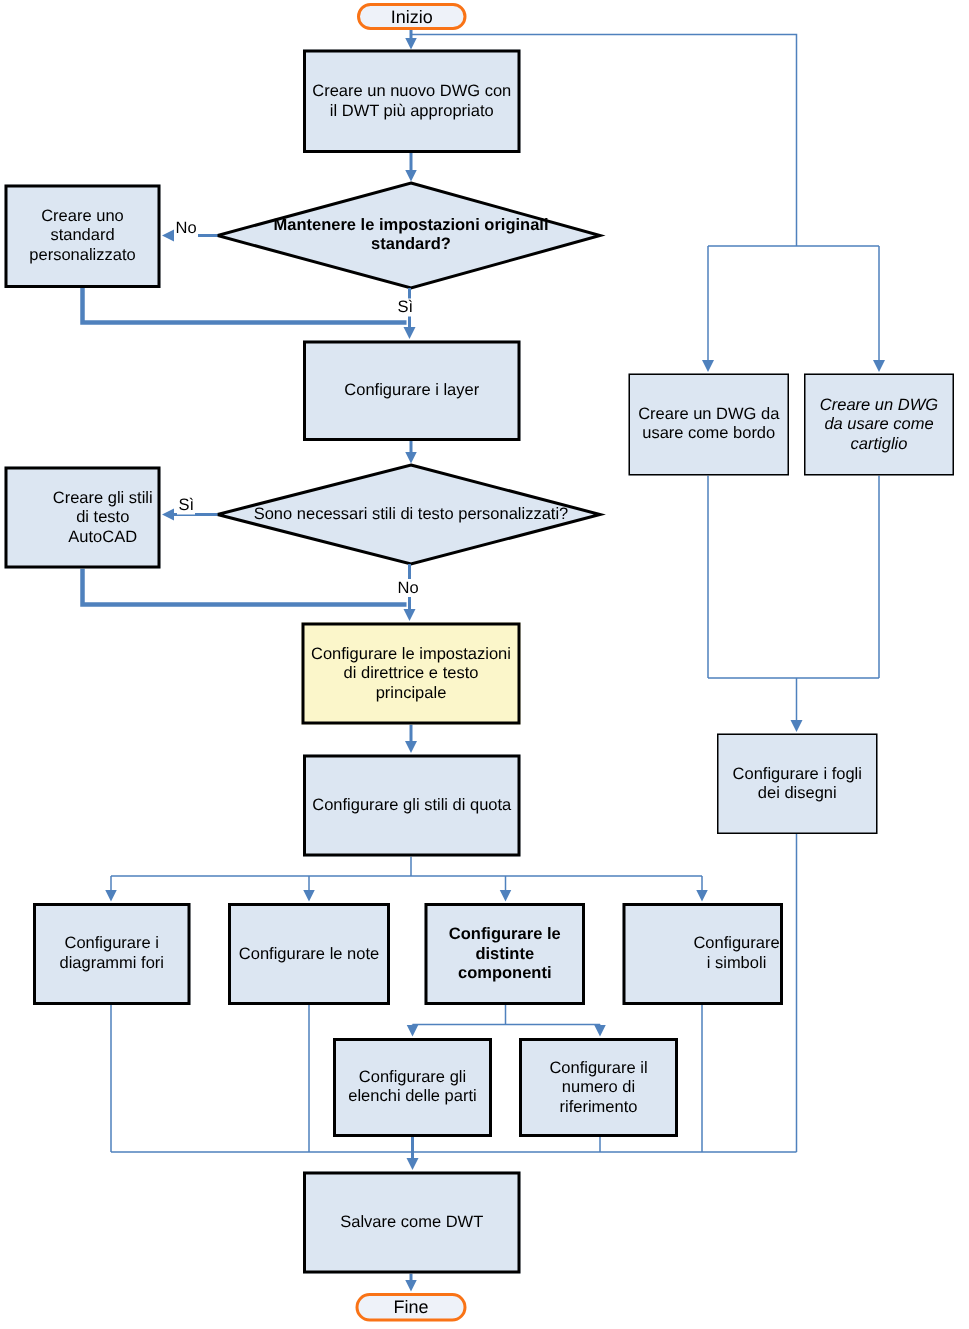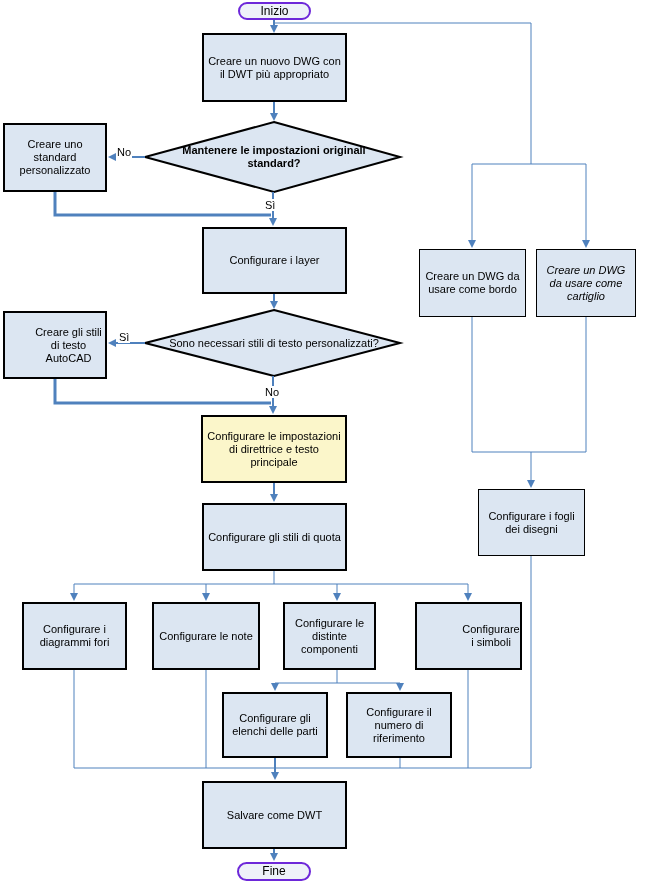--- a/index.html
+++ b/index.html
@@ -11,21 +11,21 @@
   #wires{position:absolute;left:0;top:0;z-index:1;}
   .node{
     position:absolute;z-index:2;box-sizing:border-box;
     display:flex;align-items:center;justify-content:center;
     text-align:center;font-size:11px;line-height:13px;
     background:#dce6f2;border:2px solid #000;padding:2px 3px;
   }
   .thin{border-width:1px;}
   .yellow{background:#fbf6ca;}
   .oval{
-    background:#eef2f9;border:2px solid #6d28d9;border-radius:10px;
+    background:#eef2f9;border:2px solid #f97316;border-radius:10px;
     font-size:12px;padding:0 4px;
   }
   .dtext{
     position:absolute;z-index:2;display:flex;align-items:center;justify-content:center;
     text-align:center;font-size:11px;line-height:13px;background:transparent;
   }
   .edge-label{
     position:absolute;z-index:3;font-size:11px;line-height:12px;
     background:#fff;padding:0 1px;
   }
@@ -118,21 +118,21 @@
   <div class="node thin" style="left:419px;top:249px;width:107px;height:68px;">Creare un DWG da usare come bordo</div>
 
   <div class="node thin" style="left:536px;top:249px;width:100px;height:68px;font-style:italic;">Creare un DWG da usare come cartiglio</div>
 
   <div class="node thin" style="left:478px;top:489px;width:107px;height:67px;">Configurare i fogli dei disegni</div>
 
   <div class="node" style="left:22px;top:602px;width:105px;height:68px;">Configurare i diagrammi fori</div>
 
   <div class="node" style="left:152px;top:602px;width:108px;height:68px;">Configurare le note</div>
 
-  <div class="node" style="left:283px;top:602px;width:93px;height:68px;">Configurare le distinte componenti</div>
+  <div class="node" style="left:283px;top:602px;width:107px;height:68px;font-weight:bold;">Configurare le distinte componenti</div>
 
   <div class="node" style="left:415px;top:602px;width:107px;height:68px;padding-left:48px;">Configurare i simboli</div>
 
   <div class="node" style="left:222px;top:692px;width:106px;height:66px;">Configurare gli elenchi delle parti</div>
 
   <div class="node" style="left:346px;top:692px;width:106px;height:66px;">Configurare il numero di riferimento</div>
 
   <div class="node" style="left:202px;top:781px;width:145px;height:68px;">Salvare come DWT</div>
 
   <div class="node oval" style="left:237px;top:862px;width:74px;height:19px;">Fine</div>

